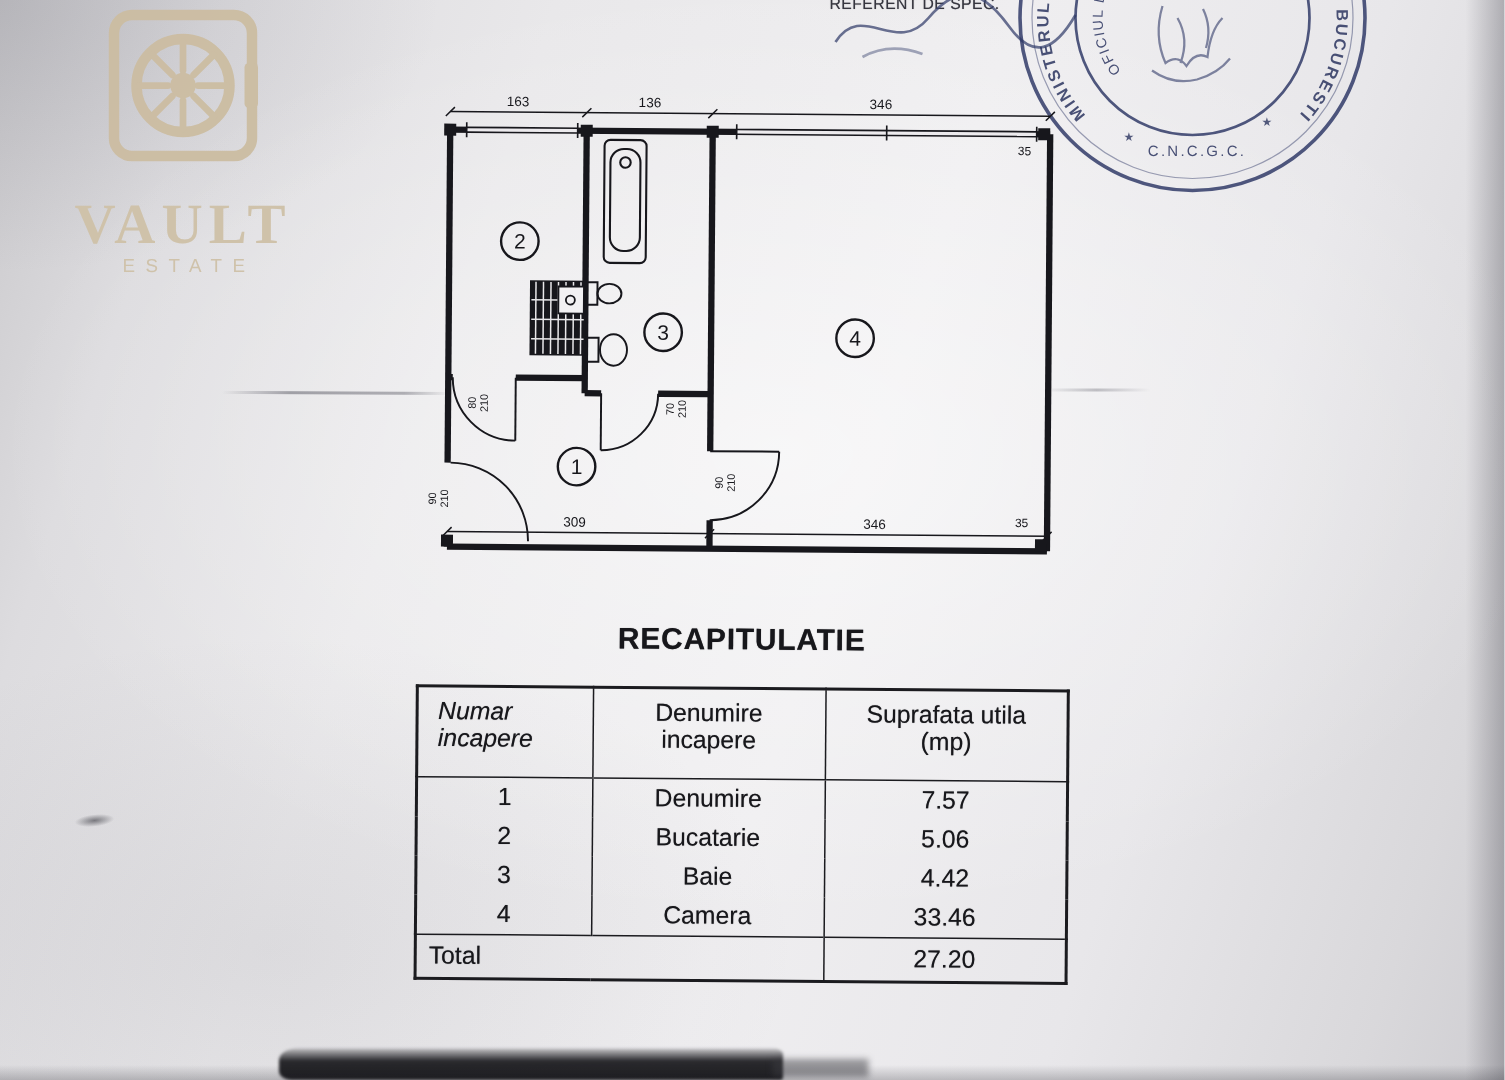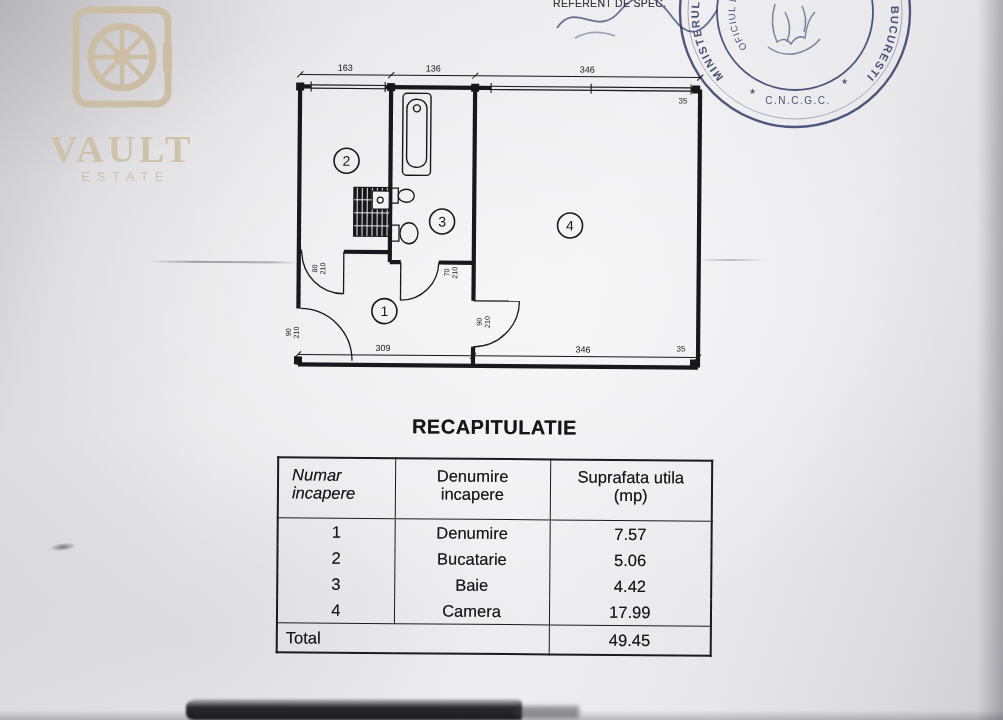--- a/index.html
+++ b/index.html
@@ -302,25 +302,25 @@
         <td>5.06</td>
       </tr>
       <tr>
         <td>3</td>
         <td>Baie</td>
         <td>4.42</td>
       </tr>
       <tr>
         <td>4</td>
         <td>Camera</td>
-        <td>17.99</td>
+        <td>33.46</td>
       </tr>
       <tr class="total-row">
         <td colspan="2" class="total-label">Total</td>
-        <td>49.45</td>
+        <td>27.20</td>
       </tr>
     </tbody>
   </table>
 
 </div>
 
 <div class="smudge-bottom"></div>
 <div class="smudge-tail"></div>
 <div class="edge-right"></div>
 <div class="edge-bottom"></div>

